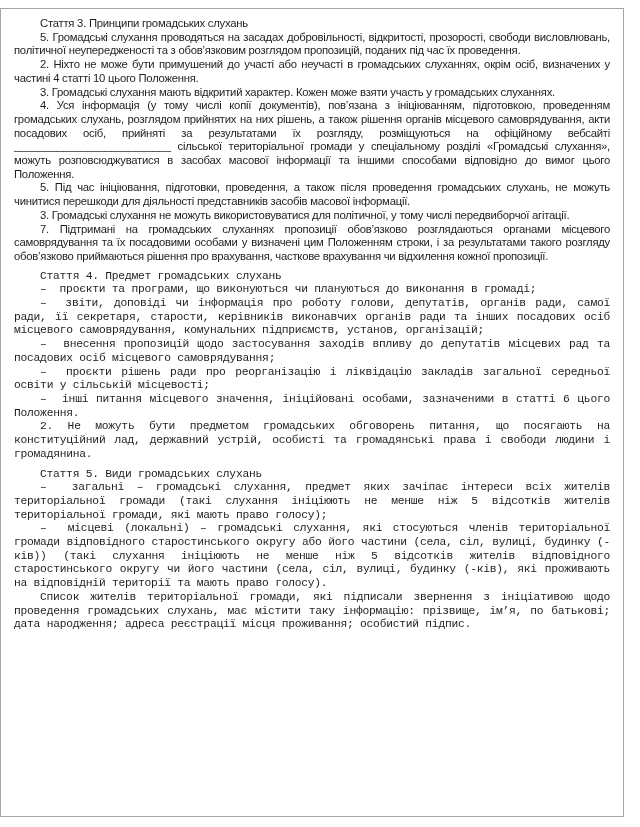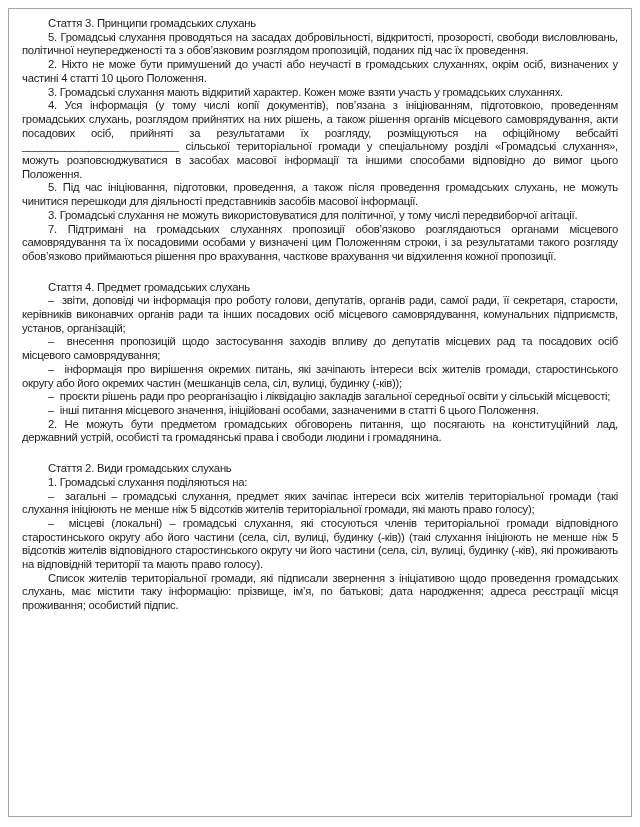--- a/index.html
+++ b/index.html
@@ -9,41 +9,42 @@
   }
   body {
     width: 640px;
     height: 827px;
     position: relative;
     font-family: "Liberation Sans", sans-serif;
     overflow: hidden;
   }
   .sheet {
     position: absolute;
-    left: 8px;
+    left: 0;
     top: 8px;
     width: 624px;
     height: 809px;
     box-sizing: border-box;
     border: 1px solid #a5a5a5;
     background: #ffffff;
     padding: 8px 13px 12px 13px;
     overflow: hidden;
   }
   .doc-body {
     color: #1e1e1e;
     font-size: 11.3px;
     line-height: 13.7px;
     letter-spacing: -0.25px;
     text-align: justify;
     hyphens: auto;
     -webkit-hyphens: auto;
   }
   .article + .article {
-    margin-top: 17px;
+    margin-top: 6px;
+    font-family: Liberation Mono, monospace;
   }
   .doc-body p {
     margin: 0;
     text-indent: 26px;
   }
   .doc-body p.heading {
     font-weight: normal;
   }
 </style>
 </head>
@@ -56,28 +57,27 @@
         <p class="para numbered">5. Громадські слухання проводяться на засадах добровільності, відкритості, прозорості, свободи висловлювань, політичної неупередженості та з обов’язковим розглядом пропозицій, поданих під час їх проведення.</p>
         <p class="para numbered">2. Ніхто не може бути примушений до участі або неучасті в громадських слуханнях, окрім осіб, визначених у частині 4 статті 10 цього Положення.</p>
         <p class="para numbered">3. Громадські слухання мають відкритий характер. Кожен може взяти участь у громадських слуханнях.</p>
         <p class="para numbered">4. Уся інформація (у тому числі копії документів), пов’язана з ініціюванням, підготовкою, проведенням громадських слухань, розглядом прийнятих на них рішень, а також рішення органів місцевого самоврядування, акти посадових осіб, прийняті за результатами їх розгляду, розміщуються на офіційному вебсайті __________________________ сільської територіальної громади у спеціальному розділі «Громадські слухання», можуть розповсюджуватися в засобах масової інформації та іншими способами відповідно до вимог цього Положення.</p>
         <p class="para numbered">5. Під час ініціювання, підготовки, проведення, а також після проведення громадських слухань, не можуть чинитися перешкоди для діяльності представників засобів масової інформації.</p>
         <p class="para numbered">3. Громадські слухання не можуть використовуватися для політичної, у тому числі передвиборчої агітації.</p>
         <p class="para numbered">7. Підтримані на громадських слуханнях пропозиції обов’язково розглядаються органами місцевого самоврядування та їх посадовими особами у визначені цим Положенням строки, і за результатами такого розгляду обов’язково приймаються рішення про врахування, часткове врахування чи відхилення кожної пропозиції.</p>
       </section>
       <section class="article">
         <p class="heading">Стаття 4. Предмет громадських слухань</p>
+        <p class="para list">–&nbsp; проєкти та програми, що виконуються чи плануються до виконання в громаді;</p>
         <p class="para list">–&nbsp; звіти, доповіді чи інформація про роботу голови, депутатів, органів ради, самої ради, її секретаря, старости, керівників виконавчих органів ради та інших посадових осіб місцевого самоврядування, комунальних підприємств, установ, організацій;</p>
         <p class="para list">–&nbsp; внесення пропозицій щодо застосування заходів впливу до депутатів місцевих рад та посадових осіб місцевого самоврядування;</p>
-        <p class="para list">–&nbsp; інформація про вирішення окремих питань, які зачіпають інтереси всіх жителів громади, старостинського округу або його окремих частин (мешканців села, сіл, вулиці, будинку (-ків));</p>
         <p class="para list">–&nbsp; проєкти рішень ради про реорганізацію і ліквідацію закладів загальної середньої освіти у сільській місцевості;</p>
         <p class="para list">–&nbsp; інші питання місцевого значення, ініційовані особами, зазначеними в статті 6 цього Положення.</p>
         <p class="para numbered">2. Не можуть бути предметом громадських обговорень питання, що посягають на конституційний лад, державний устрій, особисті та громадянські права і свободи людини і громадянина.</p>
       </section>
       <section class="article">
-        <p class="heading">Стаття 2. Види громадських слухань</p>
-        <p class="para numbered">1. Громадські слухання поділяються на:</p>
+        <p class="heading">Стаття 5. Види громадських слухань</p>
         <p class="para list">–&nbsp; загальні – громадські слухання, предмет яких зачіпає інтереси всіх жителів територіальної громади (такі слухання ініціюють не менше ніж 5 відсотків жителів територіальної громади, які мають право голосу);</p>
         <p class="para list">–&nbsp; місцеві (локальні) – громадські слухання, які стосуються членів територіальної громади відповідного старостинського округу або його частини (села, сіл, вулиці, будинку (-ків)) (такі слухання ініціюють не менше ніж 5 відсотків жителів відповідного старостинського округу чи його частини (села, сіл, вулиці, будинку (-ків), які проживають на відповідній території та мають право голосу).</p>
         <p class="para plain">Список жителів територіальної громади, які підписали звернення з ініціативою щодо проведення громадських слухань, має містити таку інформацію: прізвище, ім’я, по батькові; дата народження; адреса реєстрації місця проживання; особистий підпис.</p>
       </section>
     </div>
 </div>
 
 </body></html>

